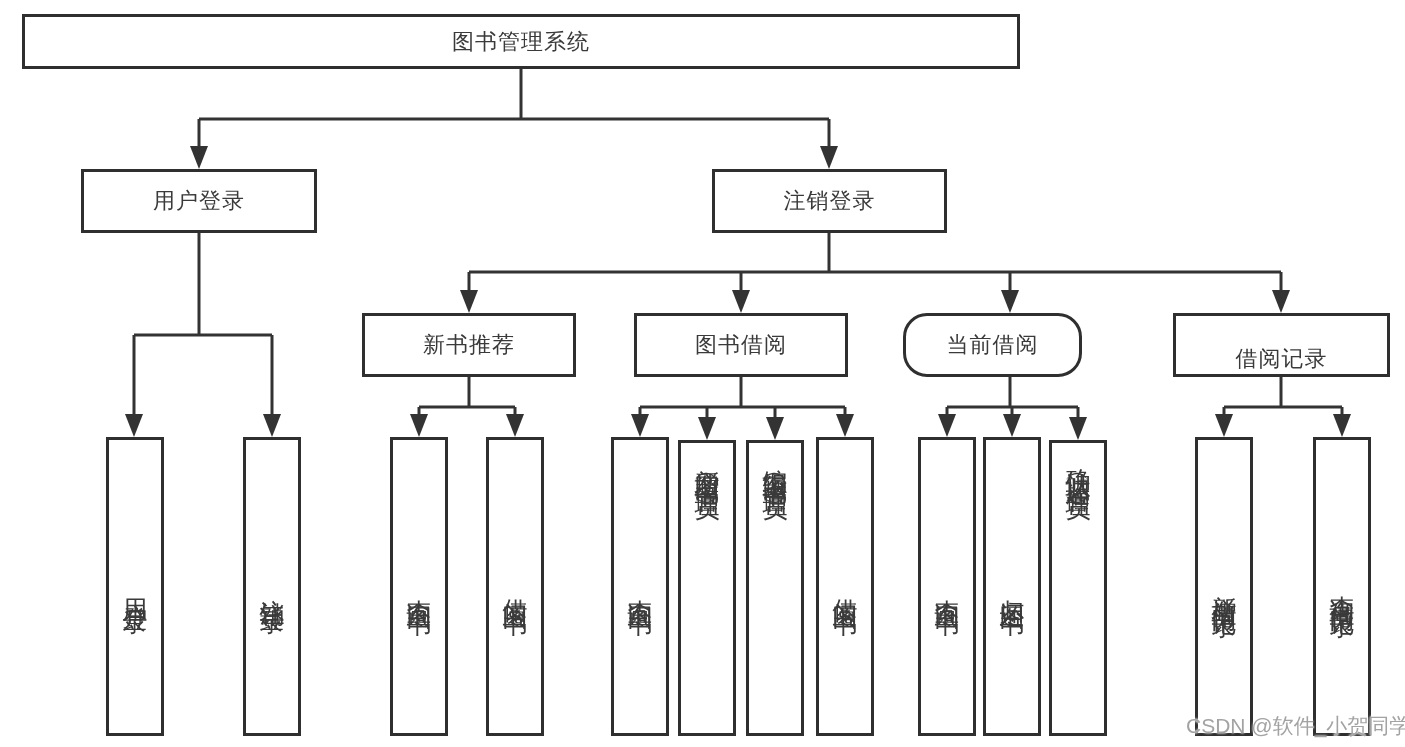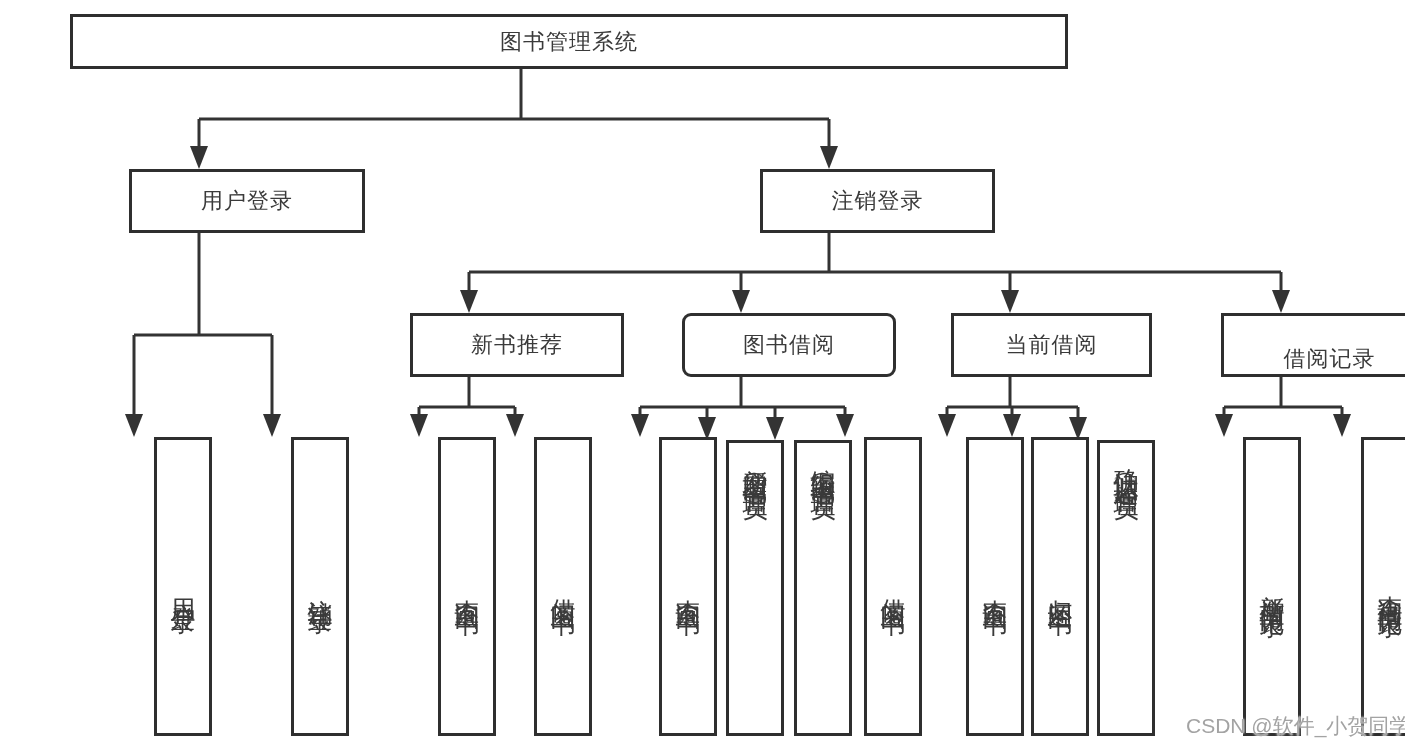--- a/index.html
+++ b/index.html
@@ -18,21 +18,20 @@
   }
   .node {
     position: absolute;
     background: #ffffff;
     border: 3px solid #2f2f2f;
     box-sizing: border-box;
     display: flex;
     align-items: center;
     justify-content: center;
     color: #3a3a3a;
-    margin-left: 48px;
   }
   .hnode span {
     font-size: 22px;
     letter-spacing: 1px;
     white-space: nowrap;
     color: #3a3a3a;
   }
   .vnode {
     width: 58px;
     height: 299px;
@@ -142,24 +141,24 @@
   <div class="node hnode" style="left:81px; top:169px; width:236px; height:64px;">
     <span>用户登录</span>
   </div>
   <div class="node hnode" style="left:712px; top:169px; width:235px; height:64px;">
     <span>注销登录</span>
   </div>
 
   <div class="node hnode" style="left:362px; top:313px; width:214px; height:64px;justify-content:center;">
     <span>新书推荐</span>
   </div>
-  <div class="node hnode" style="left:634px; top:313px; width:214px; height:64px;border-radius:9px;">
+  <div class="node hnode" style="left:634px; top:313px; width:214px; height:64px;">
     <span>图书借阅</span>
   </div>
-  <div class="node hnode" style="left:903px; top:313px; width:201px; height:64px;">
+  <div class="node hnode" style="left:903px; top:313px; width:179px; height:64px;border-radius:24px;">
     <span>当前借阅</span>
   </div>
   <div class="node hnode" style="left:1173px; top:313px; width:217px; height:64px;align-items:flex-end;">
     <span>借阅记录</span>
   </div>
 
   <div class="node vnode" style="left:106px; top:437px;">
     <span>用户登录</span>
   </div>
   <div class="node vnode" style="left:243px; top:437px;">

